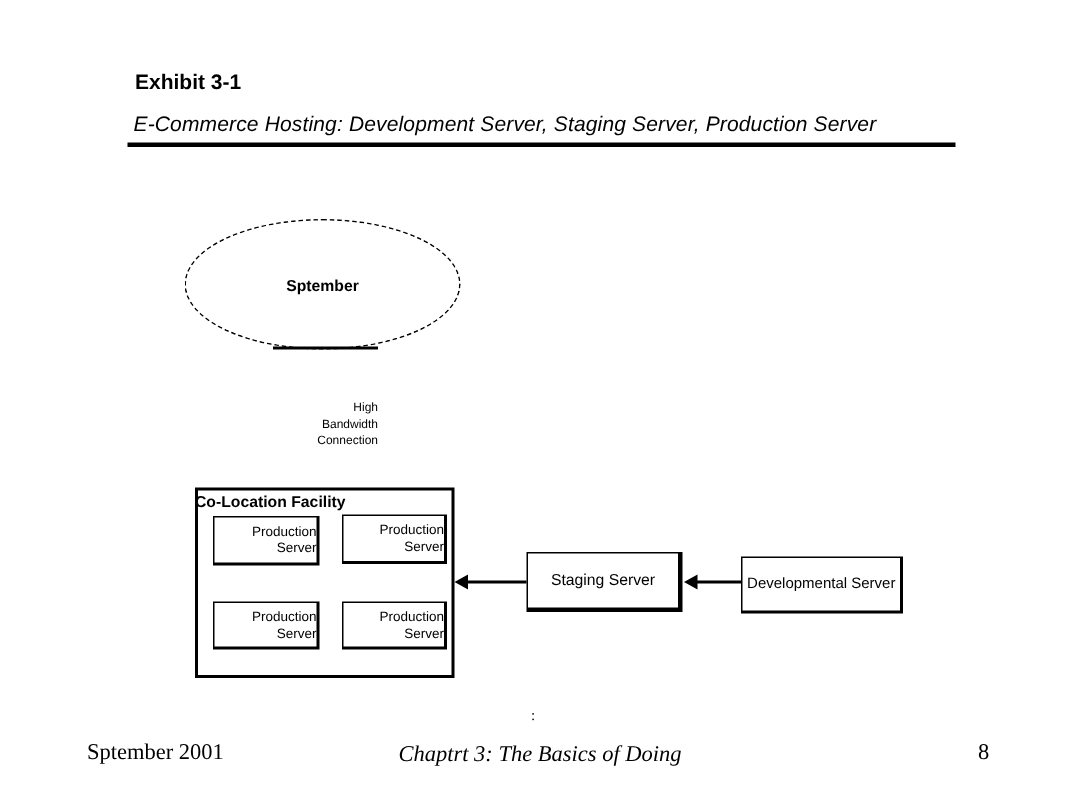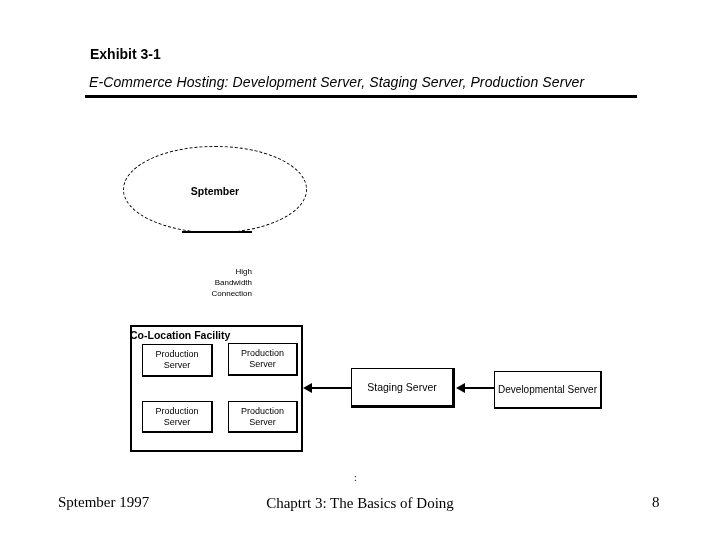--- a/index.html
+++ b/index.html
@@ -72,21 +72,21 @@
     width: 173px;
     text-align: left;
     font-size: 10.5px; font-weight: bold;
   }
   .server-box {
     border: 1px solid #000;
     border-right-width: 2px;
     border-bottom-width: 2px;
     box-sizing: border-box;
     display: flex; align-items: center; justify-content: center;
-    text-align: center;
+    text-align: right;
     font-size: 9px; line-height: 11px;
     background: #fff;
   }
 
   
   .staging-box {
     left: 351px; top: 368px;
     width: 104px; height: 40px;
     border: 1px solid #000;
     border-right-width: 3px;
@@ -117,21 +117,21 @@
     border-bottom: 5px solid transparent;
     border-right: 9px solid #000;
   }
 
   
   .footer-serif { font-family: "Liberation Serif", serif; }
   .footer-date { left: 58px; top: 494px; font-size: 15px; white-space: nowrap; }
   .footer-center {
     left: 0; top: 494px; width: 720px;
     text-align: center;
-    font-size: 15px; line-height: 18px;
+    font-size: 15px; line-height: 18px; font-style: italic;
   }
   .footer-mark { left: 354px; top: 472px; font-size: 10px; }
   .footer-page { left: 652px; top: 494px; font-size: 15px; }
 </style>
 </head>
 <body>
 
 <div class="slide">
 
   <div class="abs title">Exhibit 3-1</div>
@@ -158,20 +158,20 @@
 
   <div class="abs dev-box">Developmental Server</div>
   <div class="abs staging-box">Staging Server</div>
 
   <div class="arrow-head" style="left:456px; top:383px;"></div>
   <div class="arrow-line" style="left:464px; top:387px; width:30px;"></div>
 
   <div class="arrow-head" style="left:303px; top:383px;"></div>
   <div class="arrow-line" style="left:311px; top:387px; width:40px;"></div>
 
-  <div class="abs footer-serif footer-date">Sptember 1997</div>
+  <div class="abs footer-serif footer-date">Sptember 2001</div>
   <div class="abs footer-serif footer-mark">:</div>
   <div class="abs footer-serif footer-center">
     <div>Chaptrt 3: The Basics of Doing</div>
   </div>
   <div class="abs footer-serif footer-page">8</div>
 
 </div>
 
 </body></html>

